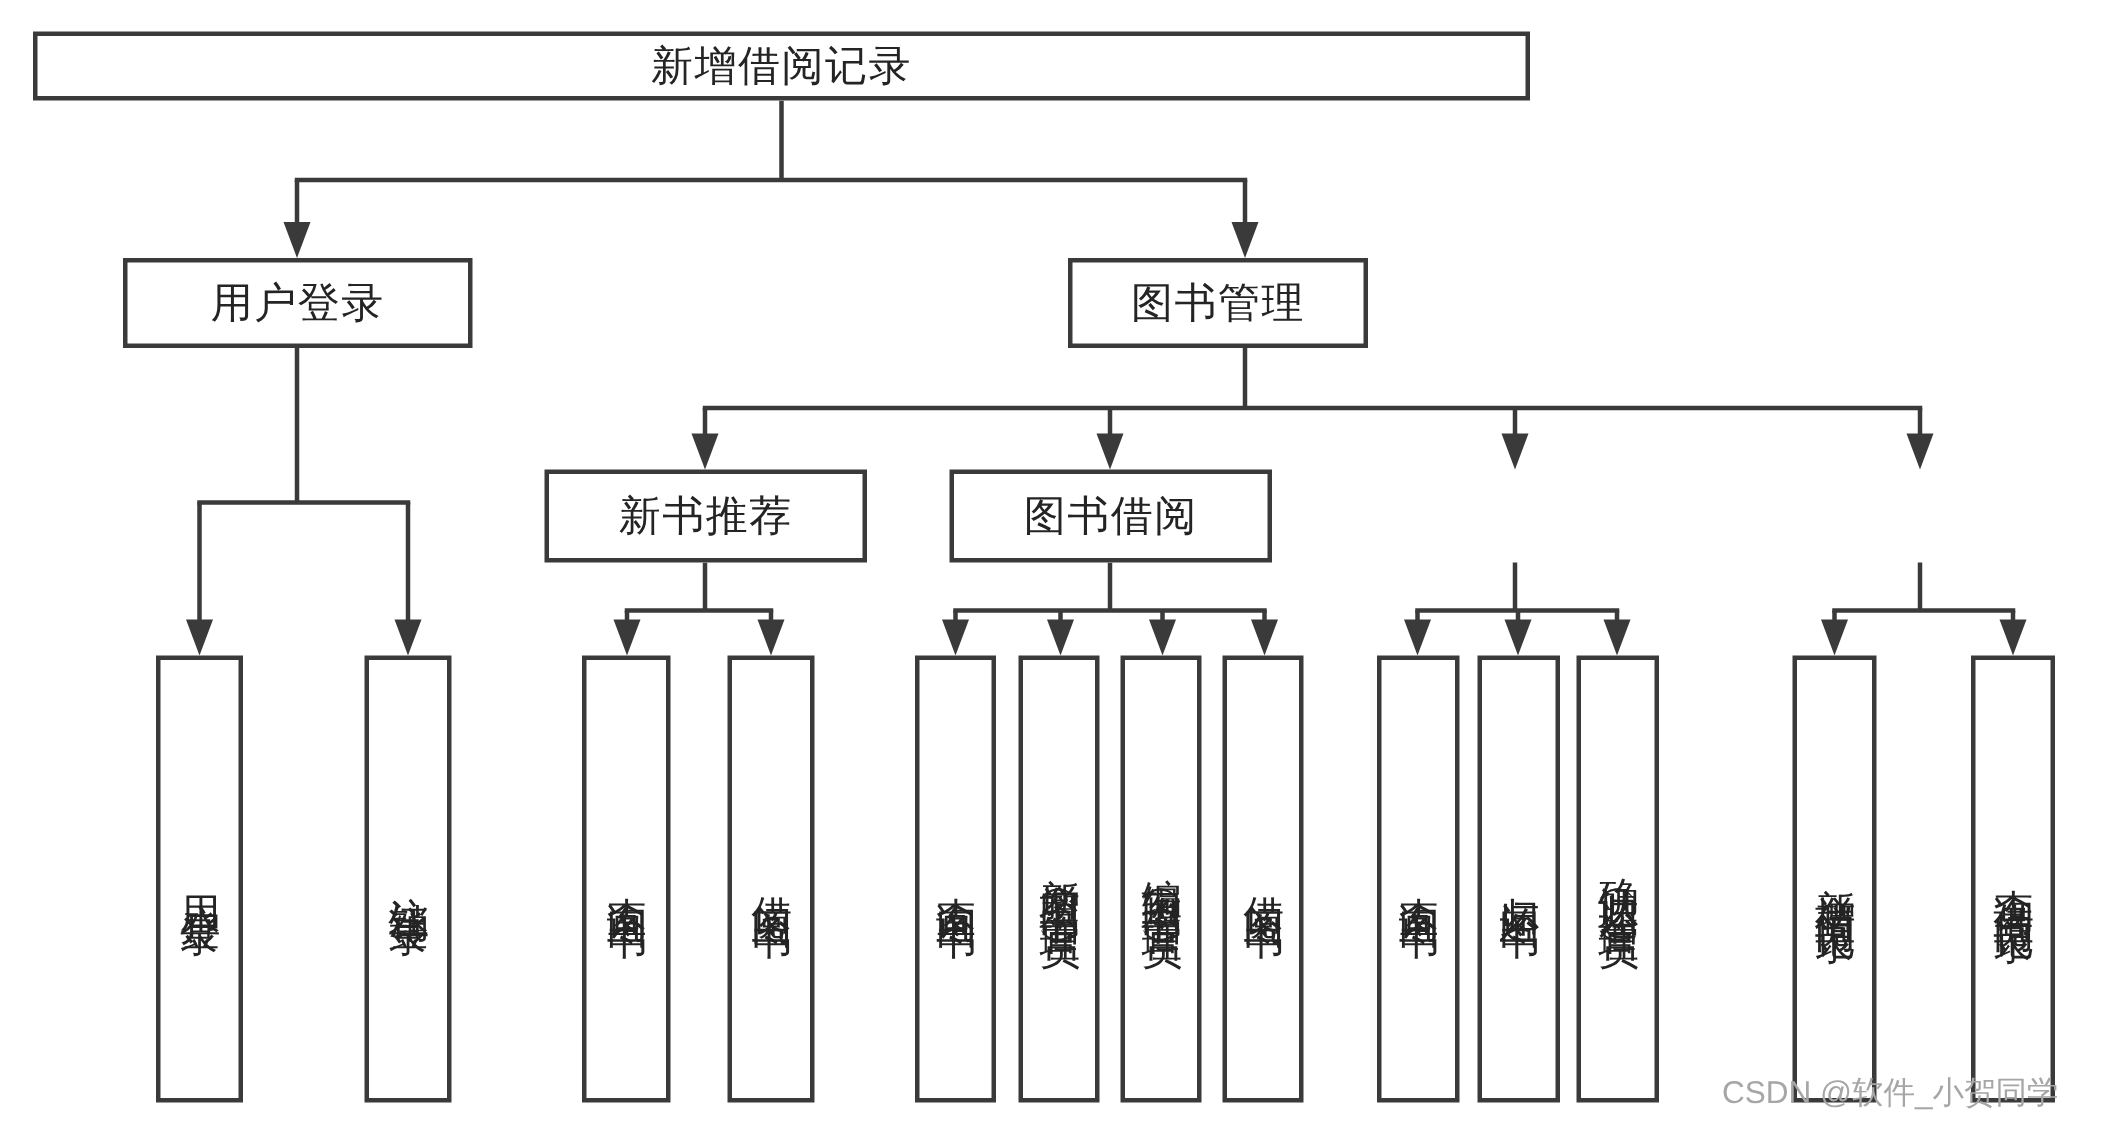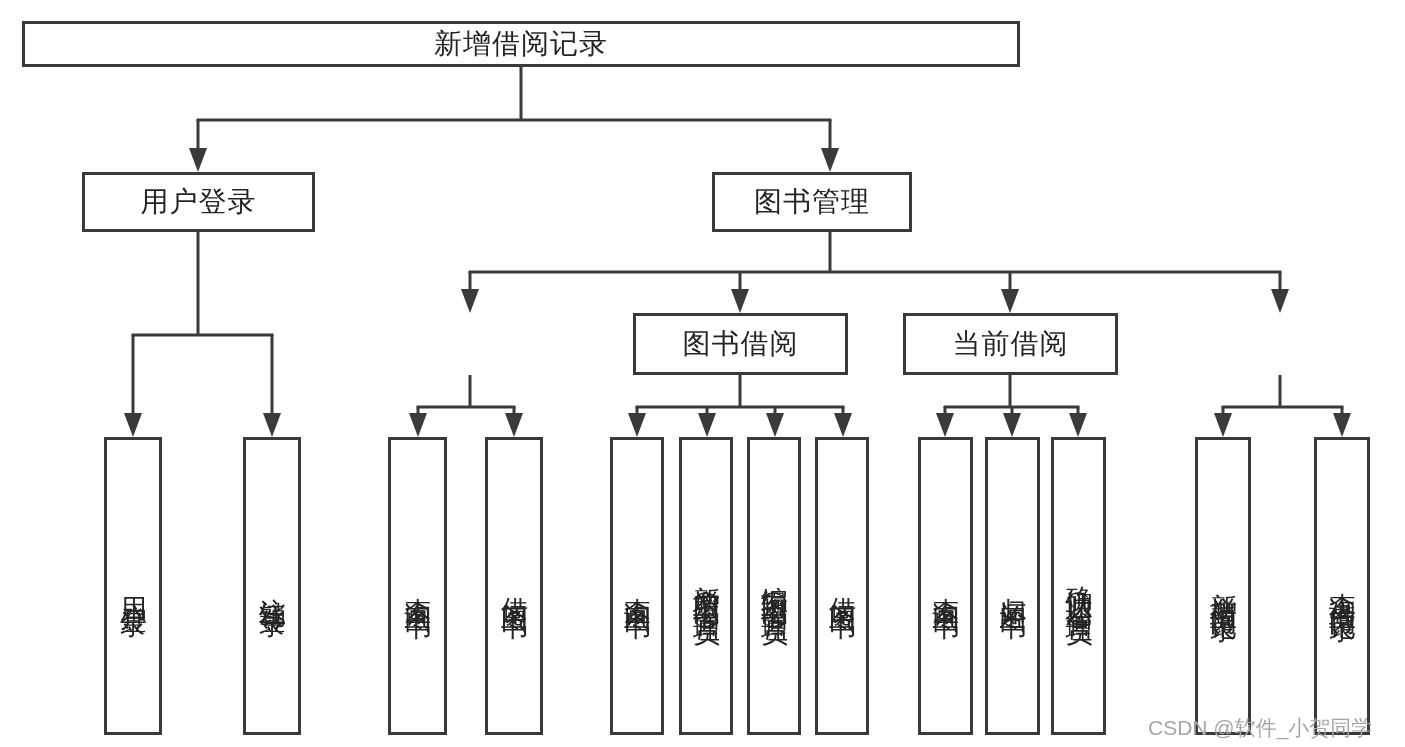--- a/index.html
+++ b/index.html
@@ -134,25 +134,25 @@
     <span class="h-lbl">新增借阅记录</span>
   </div>
 
   <div class="node" id="n-login">
     <span class="h-lbl">用户登录</span>
   </div>
   <div class="node" id="n-mgmt">
     <span class="h-lbl">图书管理</span>
   </div>
 
+  <div class="node" id="n-rec">
+    <span class="h-lbl">新书推荐</span>
+  </div>
   <div class="node" id="n-bb">
     <span class="h-lbl">图书借阅</span>
-  </div>
-  <div class="node" id="n-cb">
-    <span class="h-lbl">当前借阅</span>
   </div>
 
   <div class="node leaf" id="l-login">
     <span class="v-lbl">用户登录</span>
   </div>
   <div class="node leaf" id="l-logout">
     <span class="v-lbl">注销登录</span>
   </div>
   <div class="node leaf" id="l-rec-q">
     <span class="v-lbl">查询图书</span>

